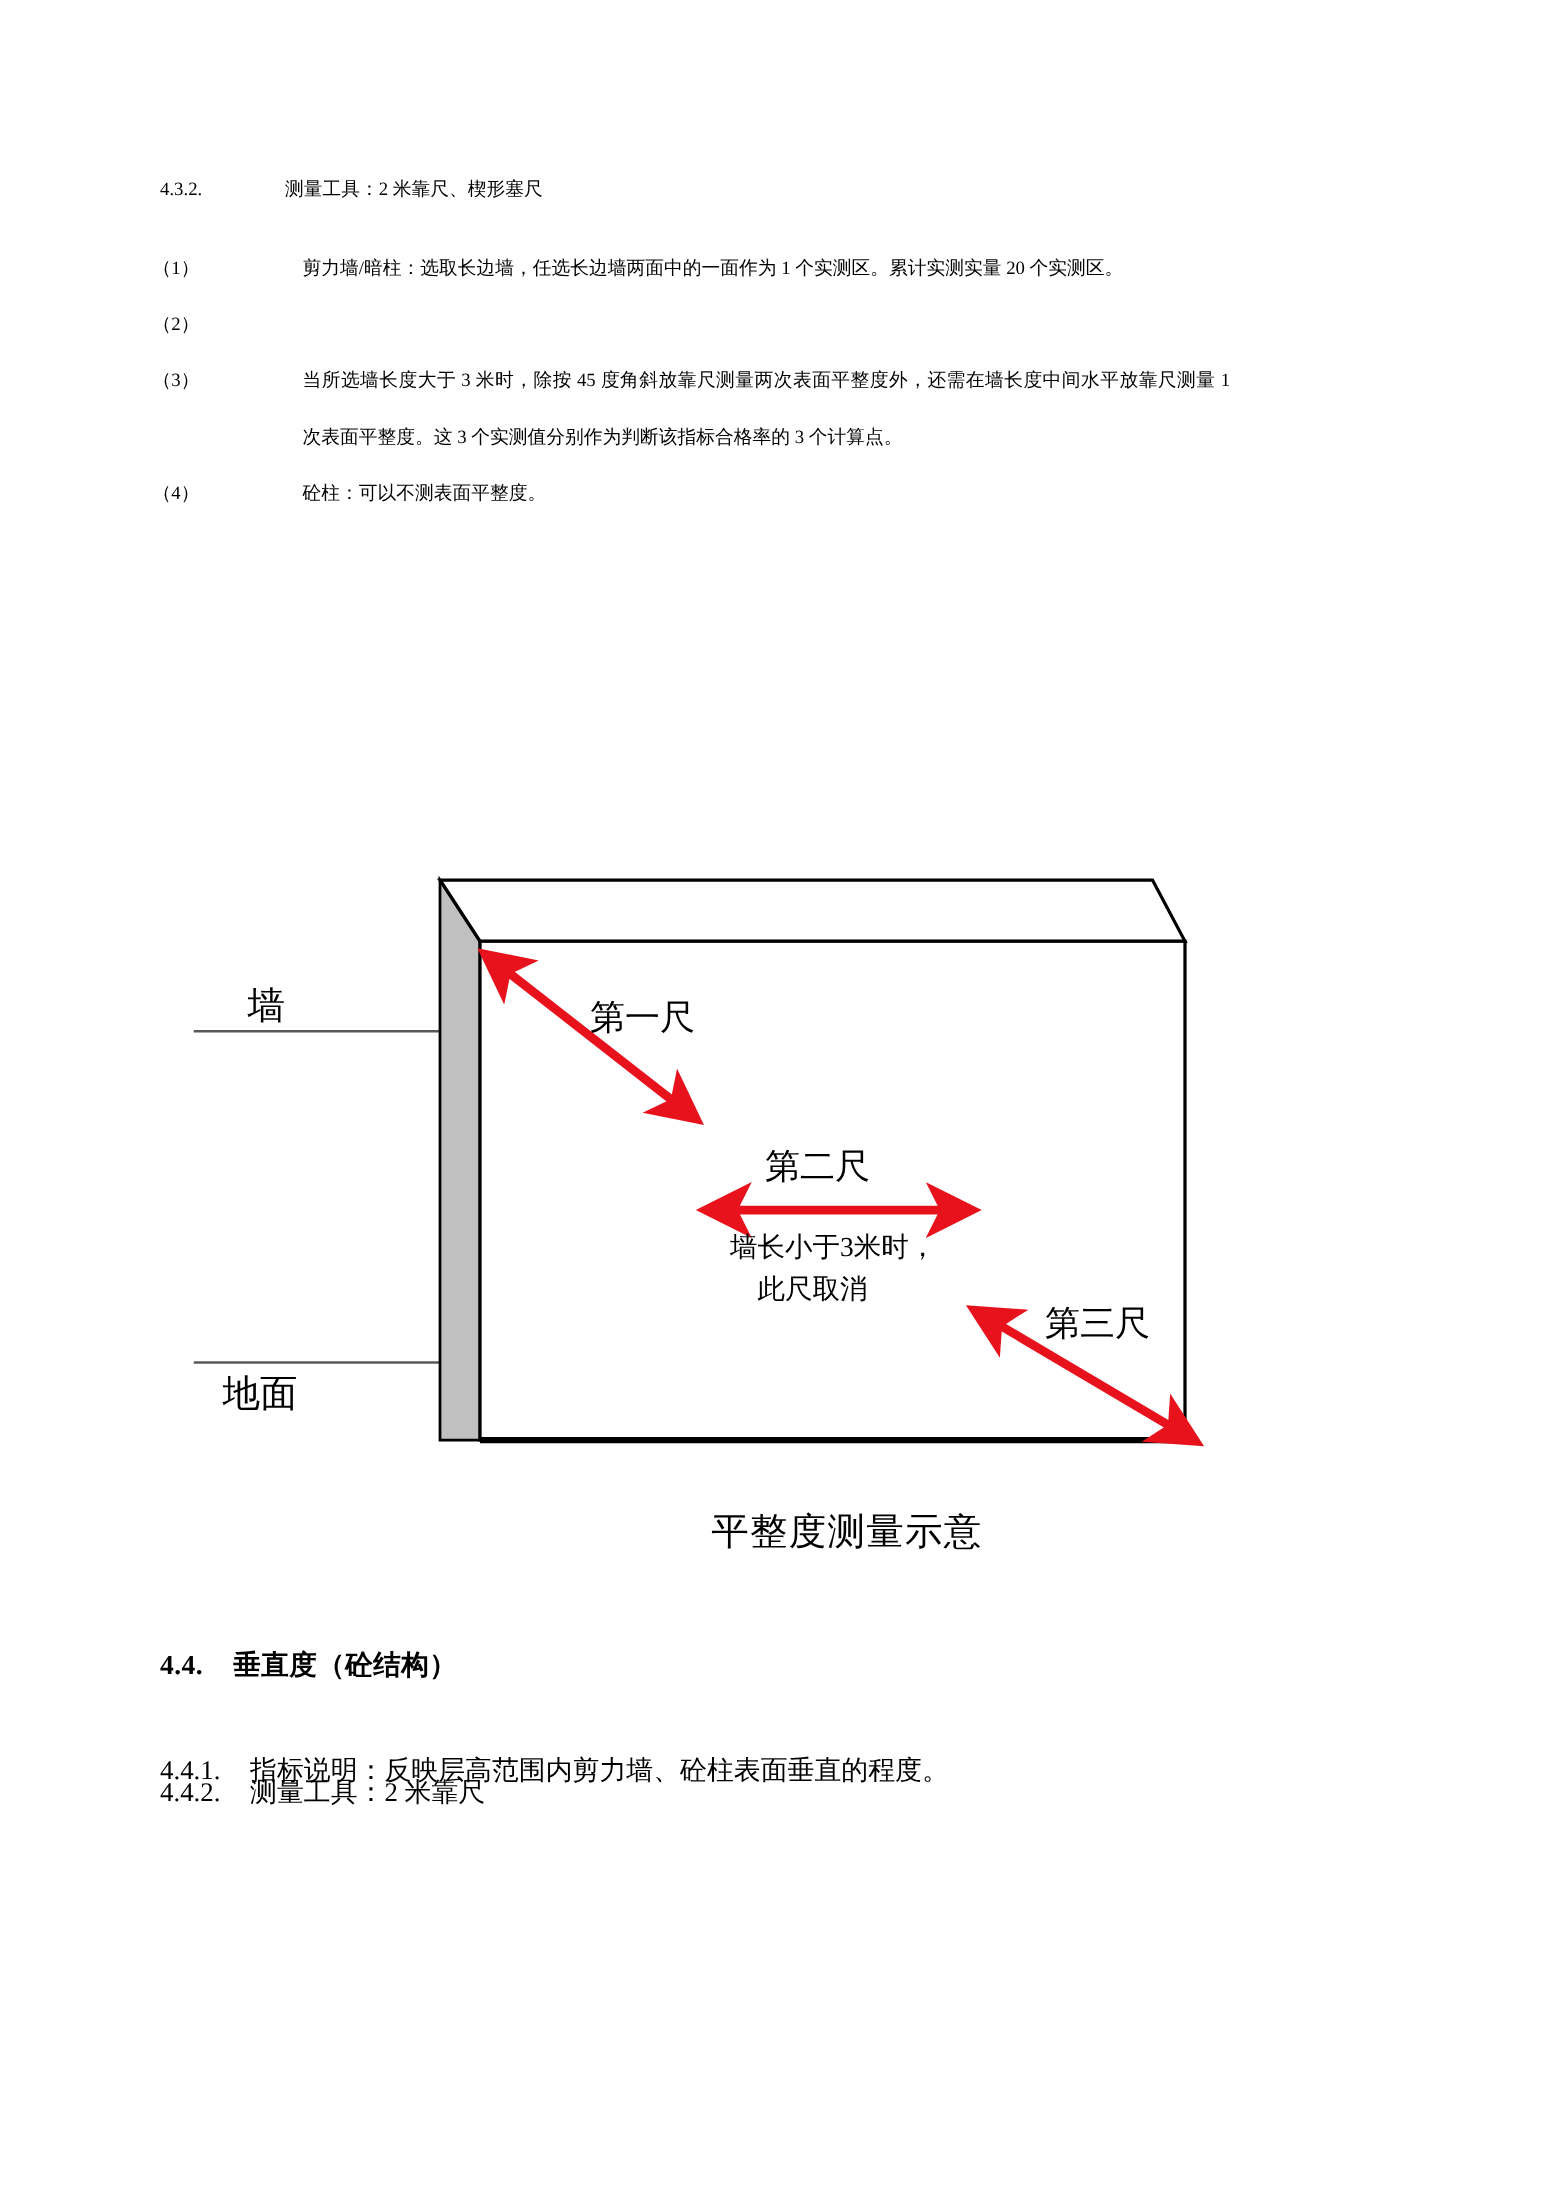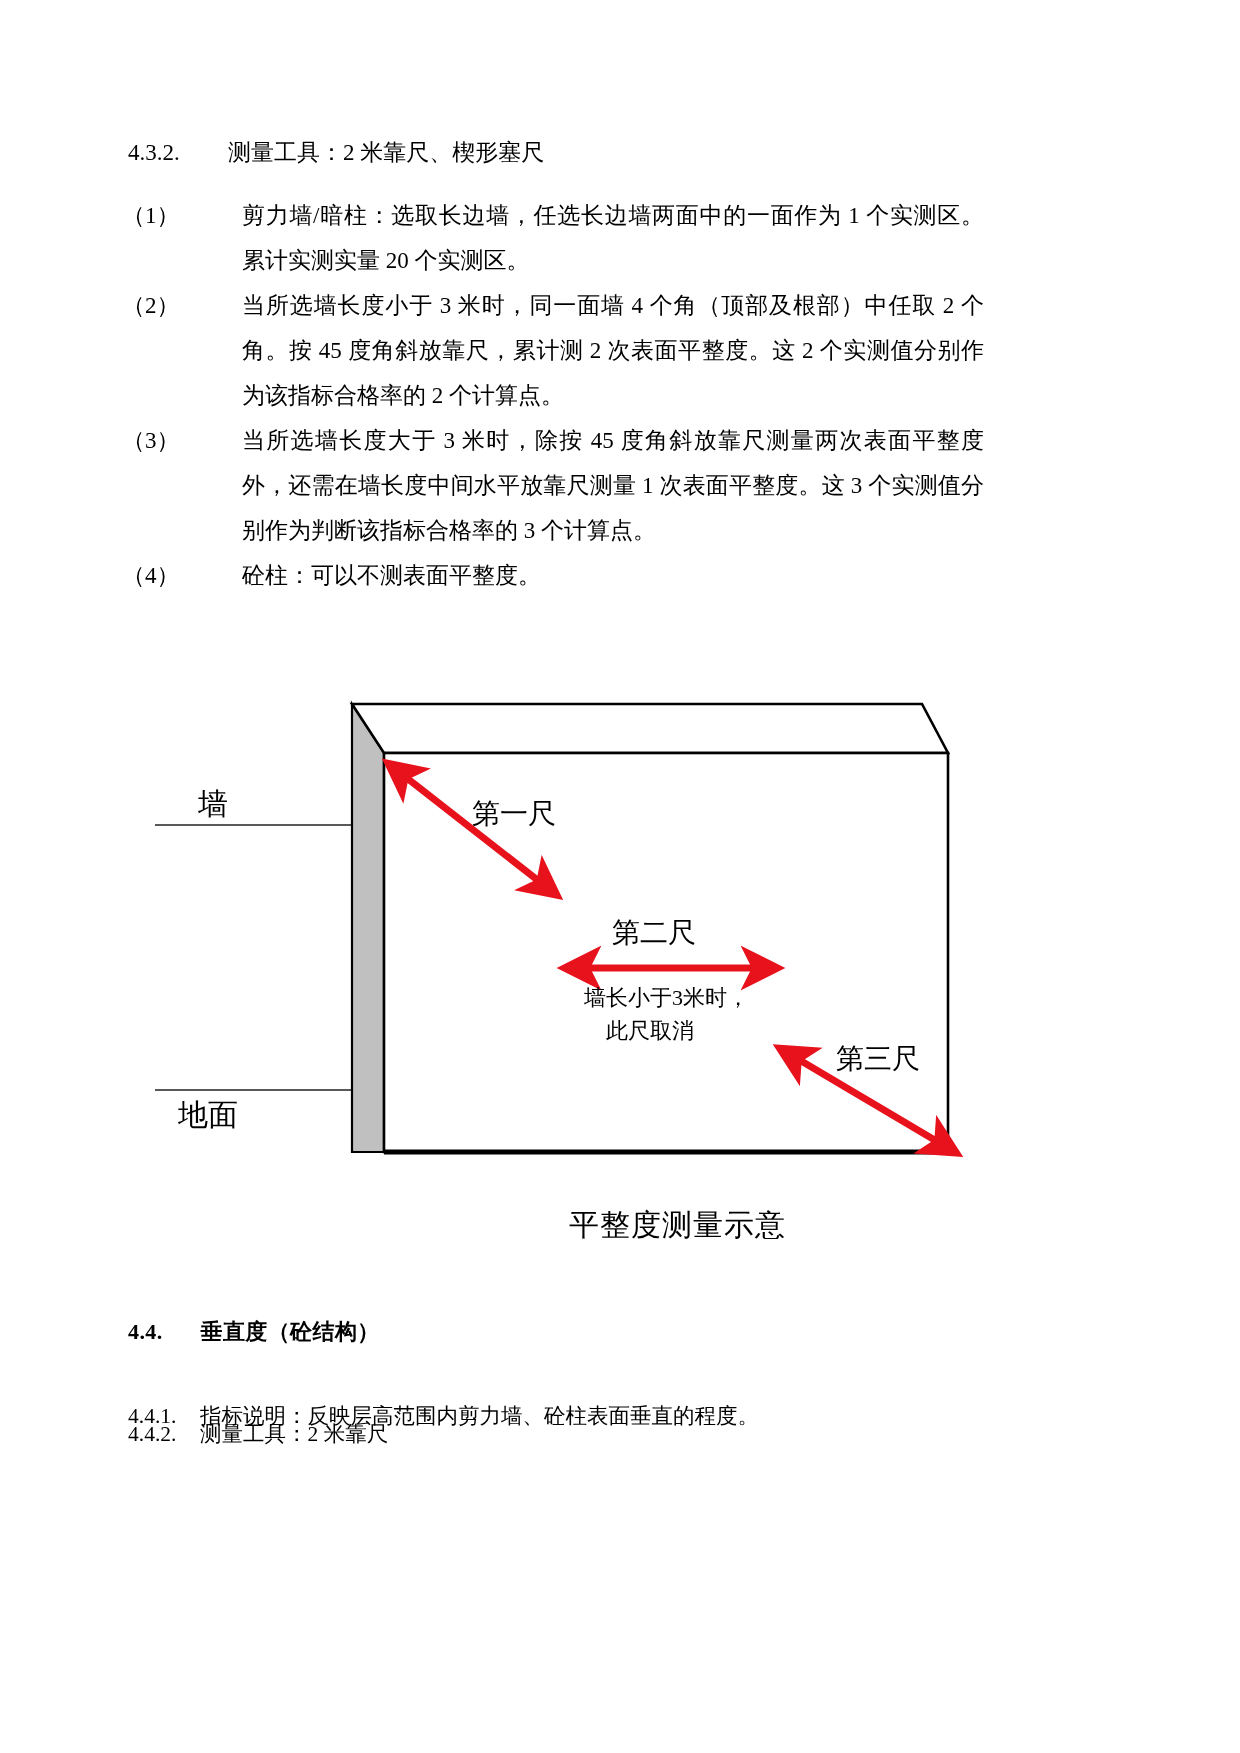--- a/index.html
+++ b/index.html
@@ -27,21 +27,21 @@
   .body-text {
     position: absolute;
     left: 128px;
     top: 130px;
     width: 856px;
   }
 
   .para {
     display: flex;
     align-items: flex-start;
-    font-size: 23px;
+    font-size: 15px;
     line-height: 45px;
     margin: 0 0 0 0;
   }
 
   .para .marker {
     flex: 0 0 auto;
     white-space: nowrap;
   }
   .para.num .marker { width: 72px; }
   .para.paren .marker { width: 92px; margin-left: -6px; }
@@ -83,21 +83,21 @@
 
   
   .section-head {
     position: absolute;
     left: 128px;
     top: 1317px;
     font-size: 22px;
     font-weight: bold;
     letter-spacing: 0.4px;
   }
-  .section-head .sh-num { margin-right: 32px; }
+  .section-head .sh-num { margin-right: 18px; }
 
   .sub-line {
     position: absolute;
     left: 128px;
     font-size: 21.5px;
   }
   .sub-line .sl-num {
     display: inline-block;
     width: 72px;
   }
@@ -123,21 +123,20 @@
 
     <div class="gap-sm"></div>
 
     <div class="para paren">
       <span class="marker">（1）</span>
       <span class="txt">剪力墙/暗柱：选取长边墙，任选长边墙两面中的一面作为 1 个实测区。累计实测实量 20 个实测区。</span>
     </div>
 
     <div class="para paren">
       <span class="marker">（2）</span>
-      <span class="txt">当所选墙长度小于 3 米时，同一面墙 4 个角（顶部及根部）中任取 2 个角。按 45 度角斜放靠尺，累计测 2 次表面平整度。这 2 个实测值分别作为该指标合格率的 2 个计算点。</span>
     </div>
 
     <div class="para paren">
       <span class="marker">（3）</span>
       <span class="txt">当所选墙长度大于 3 米时，除按 45 度角斜放靠尺测量两次表面平整度外，还需在墙长度中间水平放靠尺测量 1 次表面平整度。这 3 个实测值分别作为判断该指标合格率的 3 个计算点。</span>
     </div>
 
     <div class="para paren">
       <span class="marker">（4）</span>
       <span class="txt nowrap">砼柱：可以不测表面平整度。</span>

